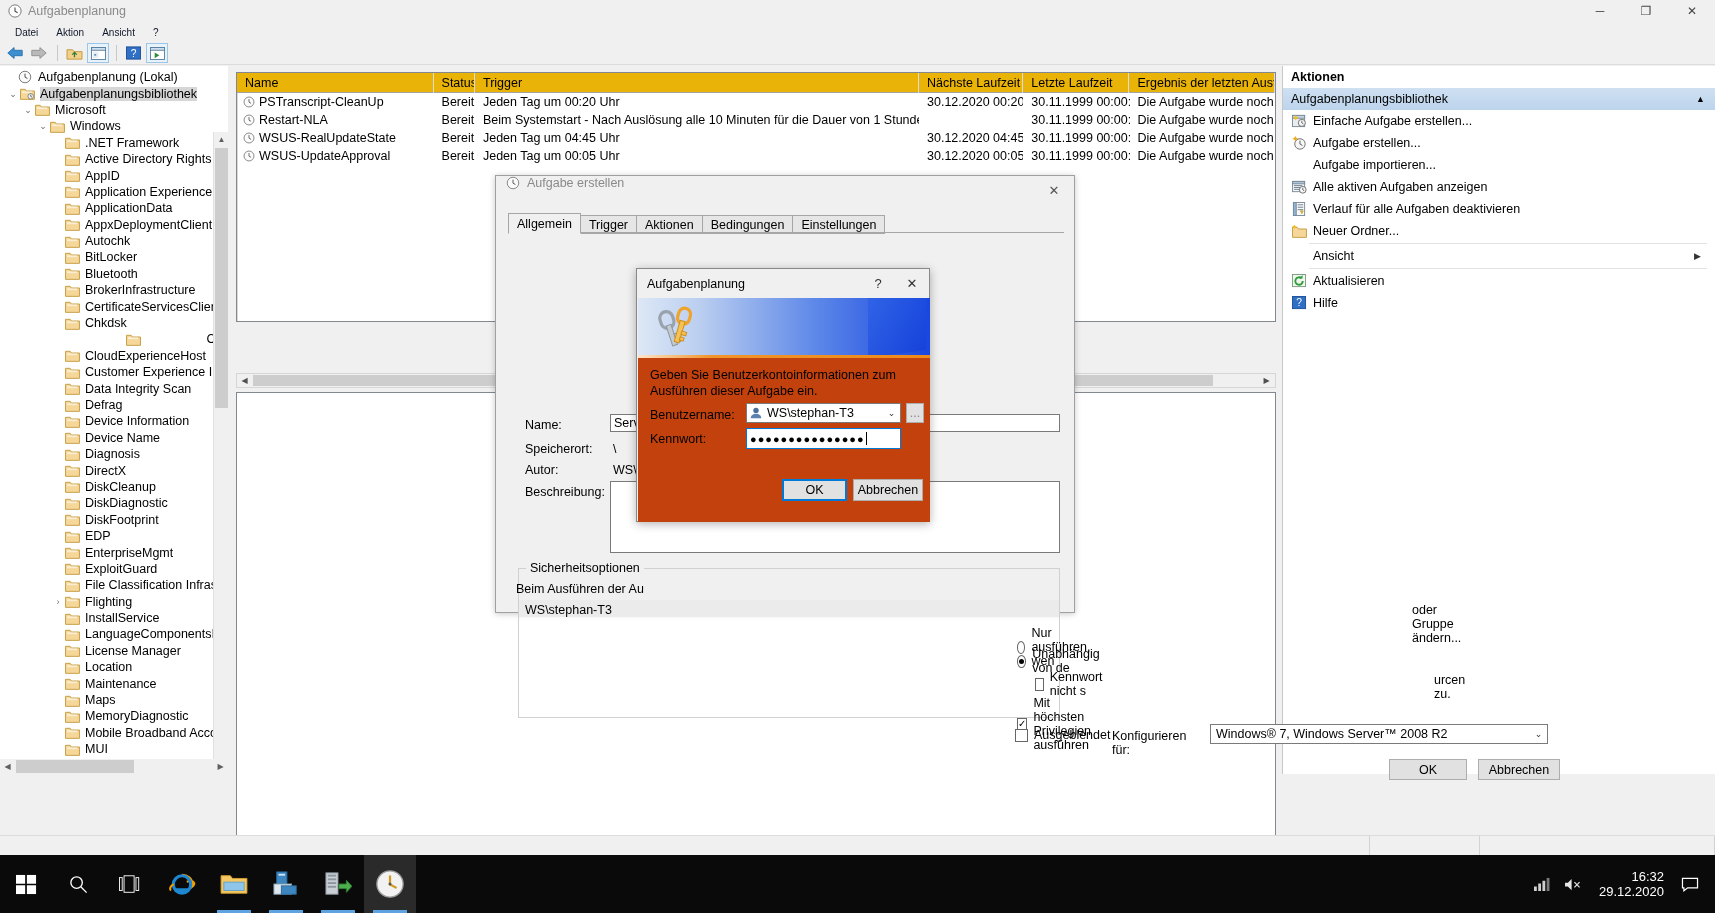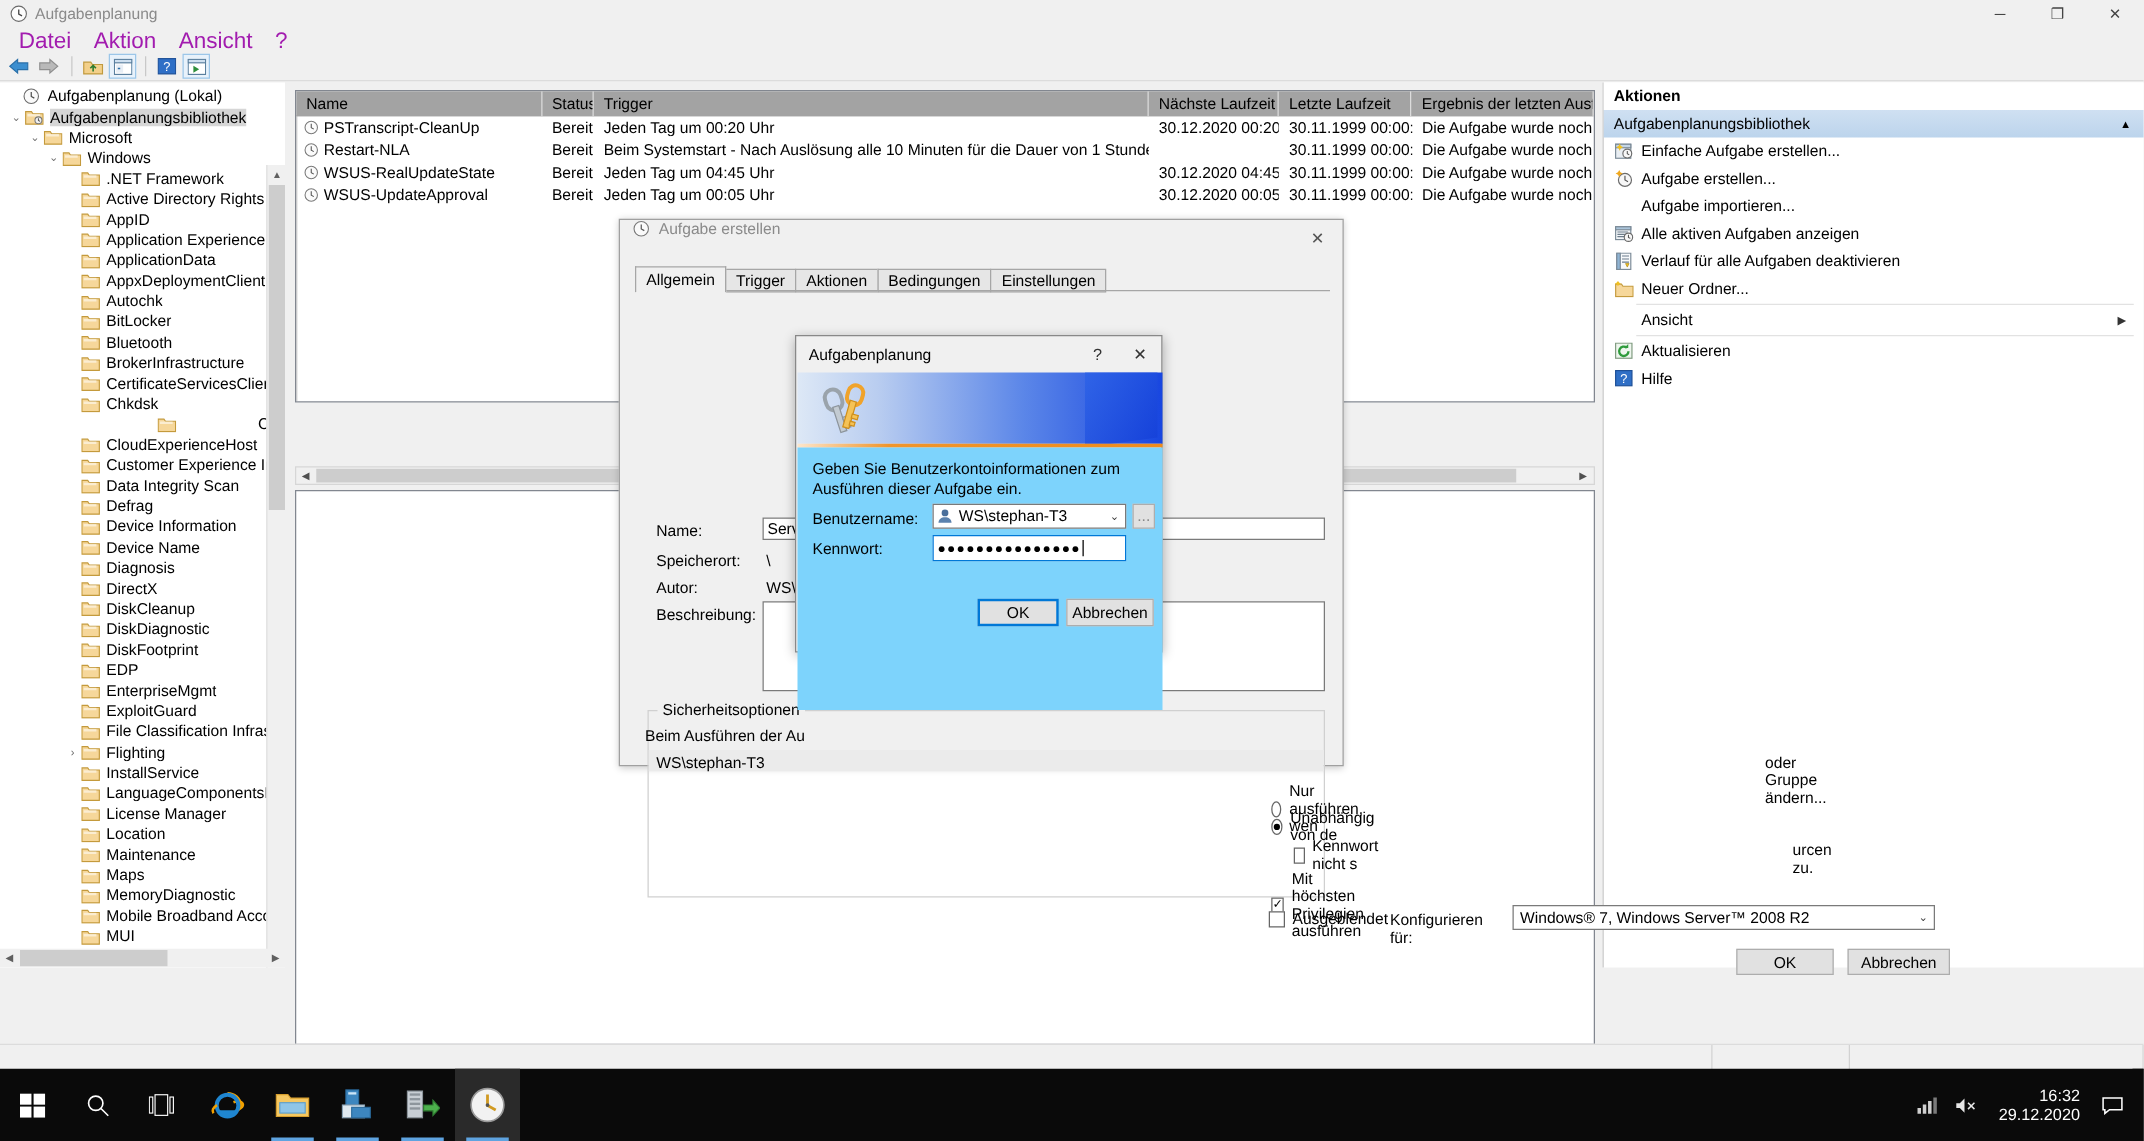--- a/index.html
+++ b/index.html
@@ -23,21 +23,21 @@
   .titlebar .tb-text { color:#8a8a8a; font-size:12.5px; }
   .tb-buttons { position:absolute; right:0; top:0; display:flex; height:22px; }
   .tb-btn { width:46px; height:22px; display:flex; align-items:center; justify-content:center;
             color:#444; font-size:12px; }
 
   
   .menubar {
     position:absolute; left:0; top:22px; width:1715px; height:20px;
     display:flex; align-items:center; background:#f0f0f0; padding-left:6px;
   }
-  .menubar .mi { padding:1px 9px; font-size:18px; color:#a21caf;text-align:right; }
+  .menubar .mi { padding:1px 9px; font-size:10px; color:#0f172a;text-align:right; }
 
   
   .toolbar {
     position:absolute; left:0; top:42px; width:1715px; height:23px;
     background:#f0f0f0; display:flex; align-items:center; padding-left:4px;
     border-bottom:1px solid #dcdcdc;
   }
   .tool { width:22px; height:20px; display:flex; align-items:center; justify-content:center;
           margin-right:2px; }
   .tool.framed { border:1px solid #9cc6e8; background:#e8f2fb; }
@@ -72,21 +72,21 @@
   .pane-center {
     position:absolute; left:232px; top:66px; width:1046px; height:708px;
     background:#f0f0f0;
   }
   .list-box {
     position:absolute; left:4px; top:6px; width:1040px; height:250px;
     background:#fff; border:1px solid #828790;
     box-shadow: inset 1px 1px 0 #d8d8d8;
     overflow:hidden;
   }
-  .lv-header { display:flex; height:20px; background:#a3a3a3; border-bottom:1px solid #a3a3a3;
+  .lv-header { display:flex; height:20px; background:#eab308; border-bottom:1px solid #a3a3a3;
                font-size:12.5px; }
   .lv-th { display:flex; align-items:center; padding-left:8px; border-right:1px solid #dcdcdc;
            height:20px; overflow:hidden; white-space:nowrap; }
   .lv-row { display:flex; height:18px; align-items:center; font-size:12.5px; white-space:nowrap; }
   .lv-td { padding-left:8px; overflow:hidden; white-space:nowrap; }
   .lv-td.name { display:flex; align-items:center; gap:4px; padding-left:6px; }
 
   .cscroll-h { position:absolute; left:4px; top:307px; width:1040px; height:15px;
                background:#f0f0f0; border:1px solid #d6d6d6; display:flex; }
   .csh-l,.csh-r { width:15px; height:13px; display:flex; align-items:center; justify-content:center;
@@ -163,21 +163,21 @@
   .cred-tb { width:34px; height:29px; display:flex; align-items:center; justify-content:center;
              font-size:13px; color:#333; }
   .cred-banner { position:absolute; left:1px; top:29px; width:292px; height:57px;
                  background:linear-gradient(to right,#dde8f6 0%,#b9cdf0 22%,#5b86e8 62%,#1846e0 100%);
                  overflow:hidden; }
   .cred-banner .bgcube { position:absolute; right:4px; top:-6px; width:58px; height:62px;
                  background:linear-gradient(135deg,#2b62e8,#1540d8); opacity:.75;
                  transform:skewY(-8deg); }
   .cred-rule { position:absolute; left:1px; top:86px; width:292px; height:3px;
                background:linear-gradient(to right,#fde6cc 0%,#f0952b 25%,#ef8b1b 100%); }
-  .cred-body { position:absolute; left:1px; top:89px; width:292px; height:210px; background:#7dd3fc; }
+  .cred-body { position:absolute; left:1px; top:89px; width:292px; height:164px; background:#c2410c; }
   .cred-msg { position:absolute; left:12px; top:9px; width:262px; font-size:12.5px; line-height:16px; }
 
   
   .taskbar { position:absolute; left:0; bottom:0; width:1715px; height:58px; background:#0a0a0a;
              display:flex; align-items:center; }
   .tbi { width:52px; height:58px; display:flex; align-items:center; justify-content:center; position:relative; }
   .tbi.active { background:#2a2a2a; }
   .tbi .underline { position:absolute; bottom:0; left:9px; width:34px; height:3px; background:#5ea3e0; }
   .tray { position:absolute; right:0; bottom:0; height:58px; display:flex; align-items:center; color:#fff; }
   .tray .ti { padding:0 7px; display:flex; align-items:center; }

